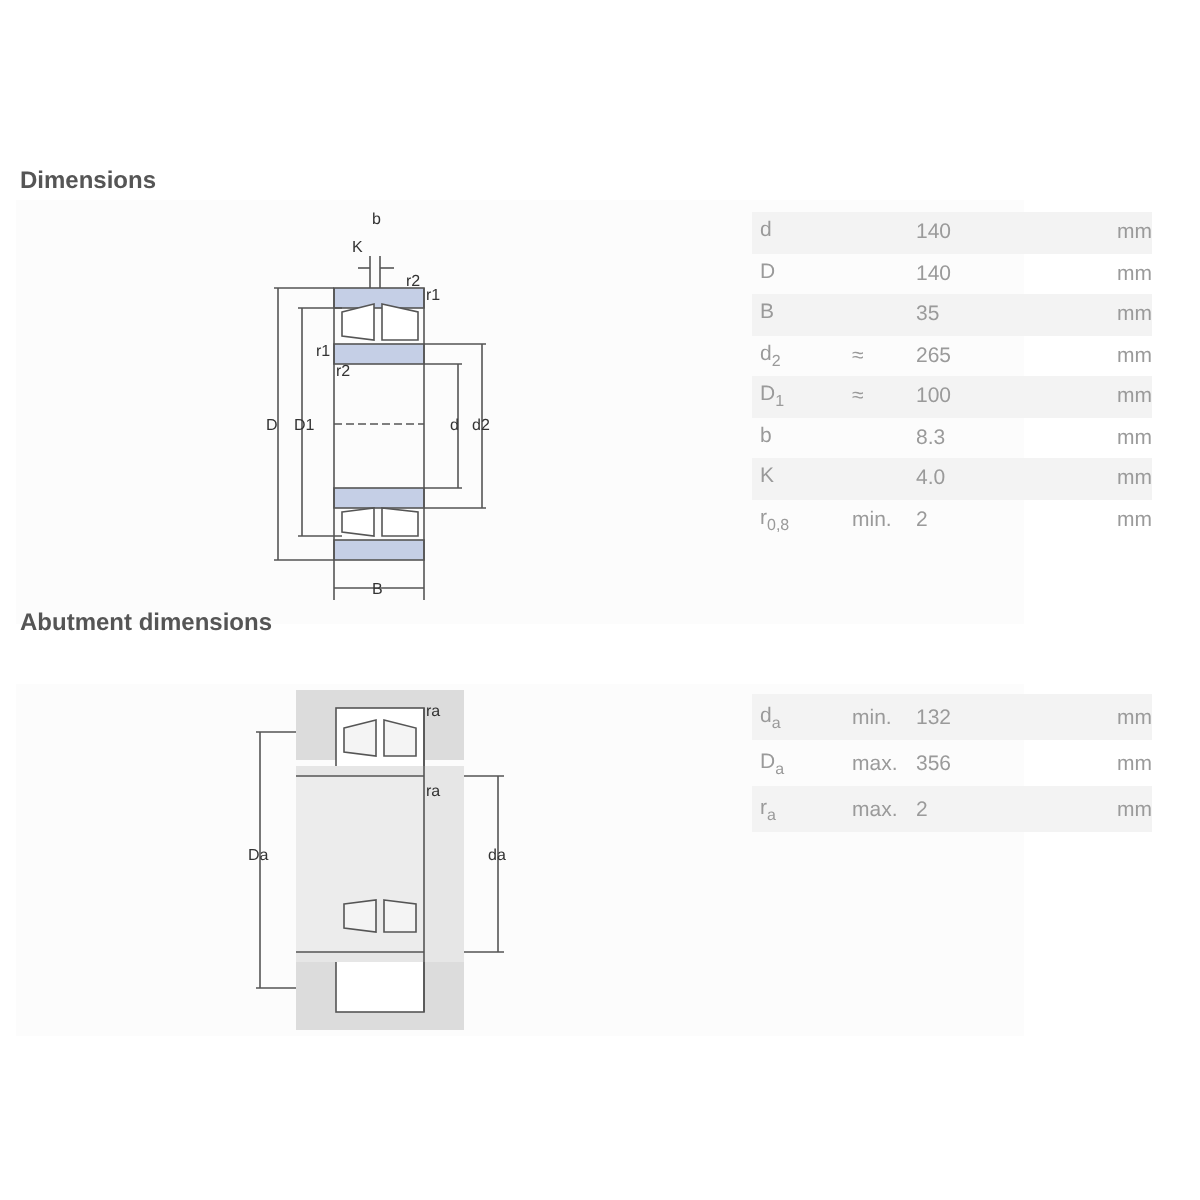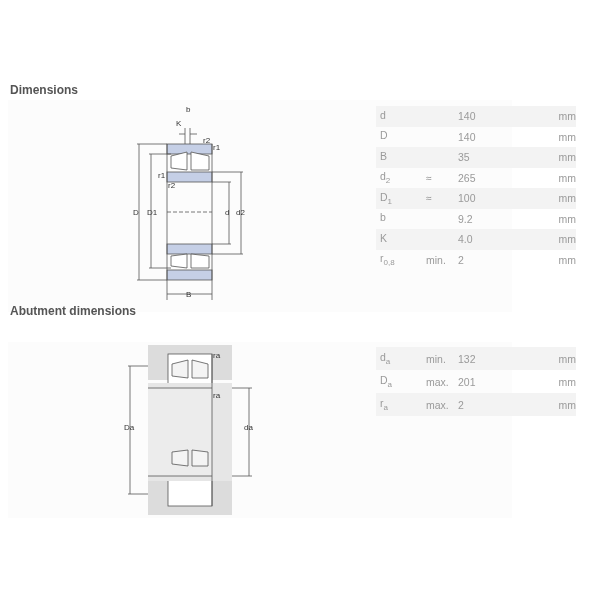--- a/index.html
+++ b/index.html
@@ -107,21 +107,21 @@
     </div>
   <div class="row shade">
       <span class="sym"><span>D</span><sub>1</sub></span>
       <span class="qual">≈</span>
       <span class="val">100</span>
       <span class="unit">mm</span>
     </div>
   <div class="row">
       <span class="sym"><span>b</span><sub></sub></span>
       <span class="qual"></span>
-      <span class="val">9.2</span>
+      <span class="val">8.3</span>
       <span class="unit">mm</span>
     </div>
   <div class="row shade">
       <span class="sym"><span>K</span><sub></sub></span>
       <span class="qual"></span>
       <span class="val">4.0</span>
       <span class="unit">mm</span>
     </div>
   <div class="row">
       <span class="sym"><span>r</span><sub>0,8</sub></span>
@@ -172,21 +172,21 @@
 <div class="dtable" style="top:347px;">
   <div class="row shade" style="height:23px;">
       <span class="sym"><span>d</span><sub>a</sub></span>
       <span class="qual">min.</span>
       <span class="val">132</span>
       <span class="unit">mm</span>
     </div>
   <div class="row" style="height:23px;">
       <span class="sym"><span>D</span><sub>a</sub></span>
       <span class="qual">max.</span>
-      <span class="val">201</span>
+      <span class="val">356</span>
       <span class="unit">mm</span>
     </div>
   <div class="row shade" style="height:23px;">
       <span class="sym"><span>r</span><sub>a</sub></span>
       <span class="qual">max.</span>
       <span class="val">2</span>
       <span class="unit">mm</span>
     </div>
 </div>
 

